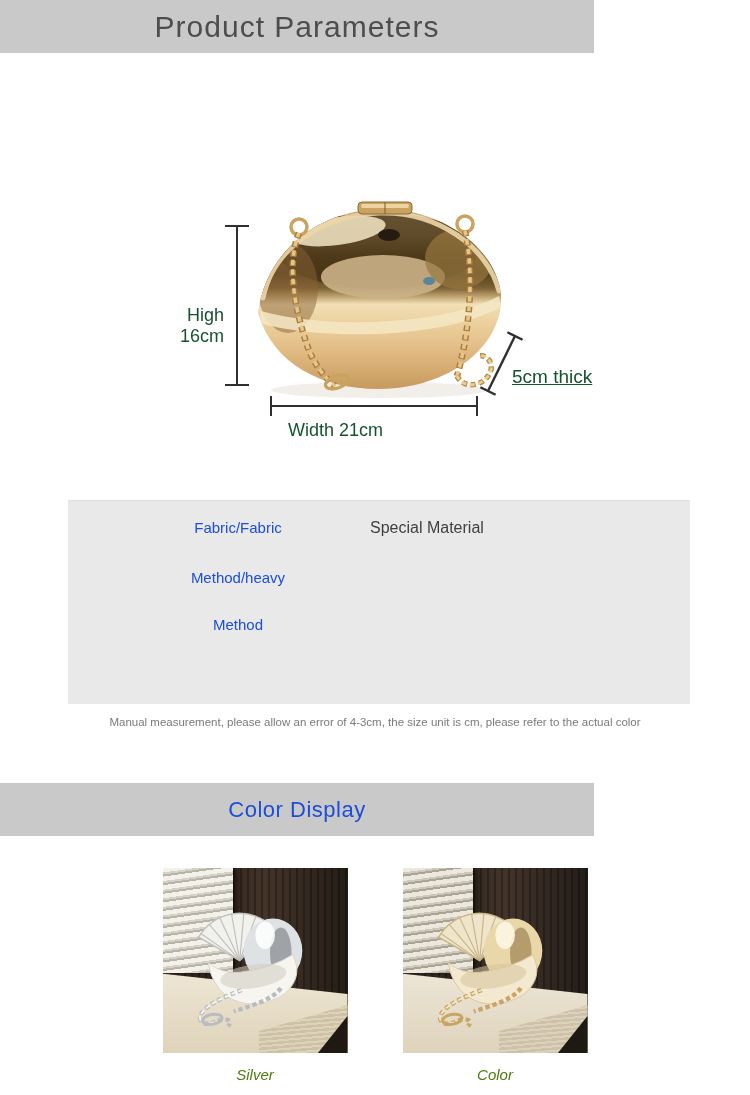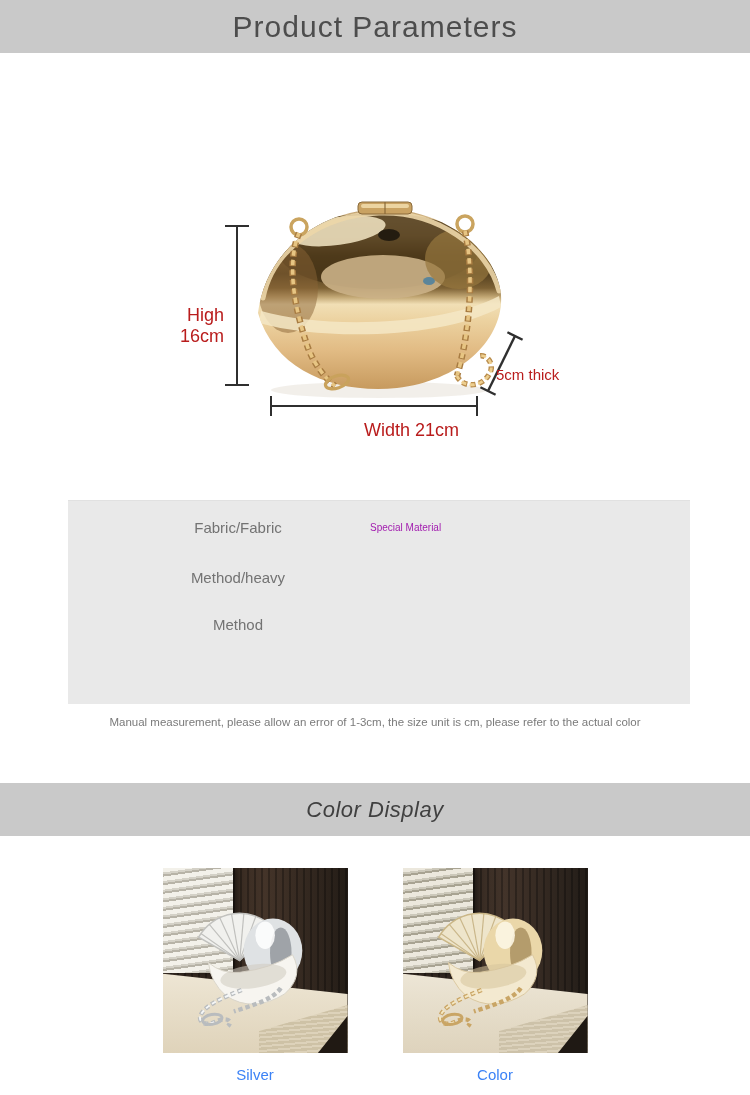--- a/index.html
+++ b/index.html
@@ -1,46 +1,46 @@
 <!DOCTYPE html>
 <html><head>
 <meta charset="utf-8">
 <style>
   html,body{margin:0;padding:0;background:#ffffff;}
   body{width:750px;font-family:"Liberation Sans","DejaVu Sans",sans-serif;-webkit-font-smoothing:antialiased;}
 
   
-  .bar{width:750px;height:53px;background:#c9c9c9;display:flex;align-items:center;justify-content:center;}
+  .bar{width:594px;height:53px;background:#c9c9c9;display:flex;align-items:center;justify-content:center;}
   .bar.h1 .bar-title{font-size:30px;letter-spacing:1px;color:#4d4d4d;}
-  .bar.h2 .bar-title{font-size:22px;letter-spacing:.5px;color:#404040;font-style:italic;}
+  .bar.h2 .bar-title{font-size:22px;letter-spacing:.5px;color:#1d4ed8;}
   .bar.h2{margin-top:55px;}
 
   
   .diagram{position:relative;width:750px;height:447px;background:#ffffff;}
   .bag-svg{position:absolute;left:233px;top:140px;width:282px;height:212px;}
   .measure{position:absolute;background:#2f2f2f;}
   .vline{left:236px;top:173px;width:2px;height:160px;}
   .vcap{left:225px;width:24px;height:2px;}
   .vcap.top{top:172px;} .vcap.bot{top:331px;}
   .hline{left:271px;top:352px;width:206px;height:2px;}
   .htick{top:343px;width:2px;height:20px;}
   .htick.l{left:270px;} .htick.r{left:476px;}
-  .mlabel{position:absolute;color:#b91c1c;}
+  .mlabel{position:absolute;color:#14532d;}
   .lbl-high{left:140px;top:252px;width:84px;text-align:right;font-size:18px;}
-  .lbl-width{left:299px;top:367px;width:160px;text-align:right;font-size:18px;}
-  .lbl-thick{left:496px;top:313px;font-size:15px;}
+  .lbl-width{left:288px;top:367px;width:160px;text-align:left;font-size:18px;}
+  .lbl-thick{left:512px;top:313px;font-size:19px;text-decoration:underline;}
   .diag-svg{position:absolute;left:462px;top:272px;width:130px;height:85px;}
 
   
   .spec-table{width:622px;margin-left:68px;background:#e9e9e9;border-top:1px solid #e1e1e1;box-sizing:border-box;}
   .spec-row{display:grid;grid-template-columns:340px 1fr;align-items:center;}
   .spec-row.r1{height:52px;} .spec-row.r2{height:48px;}
   .spec-row.r3{height:46px;gap:8px;} .spec-row.r4{height:57px;}
-  .spec-label{text-align:center;font-size:15px;color:#737373;}
-  .spec-value{font-size:10px;color:#a21caf;margin-left:-38px;line-height:17px;}
+  .spec-label{text-align:center;font-size:15px;color:#1d4ed8;}
+  .spec-value{font-size:16px;color:#404040;margin-left:-38px;line-height:17px;}
   .spec-row.r4 .spec-value{margin-left:-96px;padding-right:6px;}
 
   .note{margin-top:12px;text-align:center;font-size:11.5px;color:#7a7a7a;}
 
   
   .photos{display:flex;justify-content:center;gap:55px;margin-top:32px;}
   .photo-fig{width:185px;margin:0;}
   .photo{position:relative;width:185px;height:185px;overflow:hidden;
          background:
            repeating-linear-gradient(90deg, rgba(0,0,0,.28) 0 2px, rgba(0,0,0,0) 2px 7px),
@@ -52,21 +52,21 @@
   .gold-theme .blinds{background:repeating-linear-gradient(172deg,#ece8dc 0 4.5px,#cdc8b8 4.5px 6.5px,#a9a390 6.5px 8.5px);}
   .surface{position:absolute;left:0;bottom:0;width:100%;height:55%;
            clip-path:polygon(0 22%,100% 42%,100% 100%,0 100%);
            background:linear-gradient(180deg,#f2ebdc 0%,#e9e0cc 45%,#dfd3ba 100%);}
   .book-side{position:absolute;right:0;bottom:0;width:48%;height:26%;
              clip-path:polygon(0 55%,100% 0,100% 100%,0 100%);
              background:repeating-linear-gradient(175deg,#ddd2ba 0 2px,#cec2a6 2px 4.5px);}
   .dark-corner{position:absolute;right:0;bottom:0;width:16%;height:20%;
                clip-path:polygon(100% 0,100% 100%,0 100%);background:#201913;}
   .photo-bag{position:absolute;left:11%;top:15%;width:74%;height:72%;}
-  .caption{margin-top:13px;text-align:center;font-size:15px;color:#3b82f6;}
+  .caption{margin-top:13px;text-align:center;font-size:15px;color:#4d7c0f;font-style:italic;}
 
   
   .silver-theme .p-shell{fill:#f1f1ee;stroke:#c2c2bf;}
   .silver-theme .p-rib{stroke:#b4b4b1;}
   .silver-theme .p-dome{fill:#dfe2e4;}
   .silver-theme .p-streak{fill:#6a7076;}
   .silver-theme .p-bowl{fill:#f7f5f0;stroke:#d9d5ca;}
   .silver-theme .p-inner{fill:#cfcac0;}
   .silver-theme .p-chain{stroke:#b9bcbe;}
   .silver-theme .p-chain-hi{stroke:#f4f6f7;}
@@ -170,21 +170,21 @@
   <div class="spec-row r2">
     <div class="spec-label">Method/heavy</div>
   </div>
   <div class="spec-row r3">
     <div class="spec-label">Method</div>
   </div>
   <div class="spec-row r4">
   </div>
 </div>
 
-<div class="note">Manual measurement, please allow an error of 1-3cm, the size unit is cm, please refer to the actual color</div>
+<div class="note">Manual measurement, please allow an error of 4-3cm, the size unit is cm, please refer to the actual color</div>
 
 <div class="bar h2">
   <span class="bar-title">Color Display</span>
 </div>
 
 <div class="photos">
 
   <figure class="photo-fig">
     <div class="photo silver-theme">
       <div class="blinds"></div>

